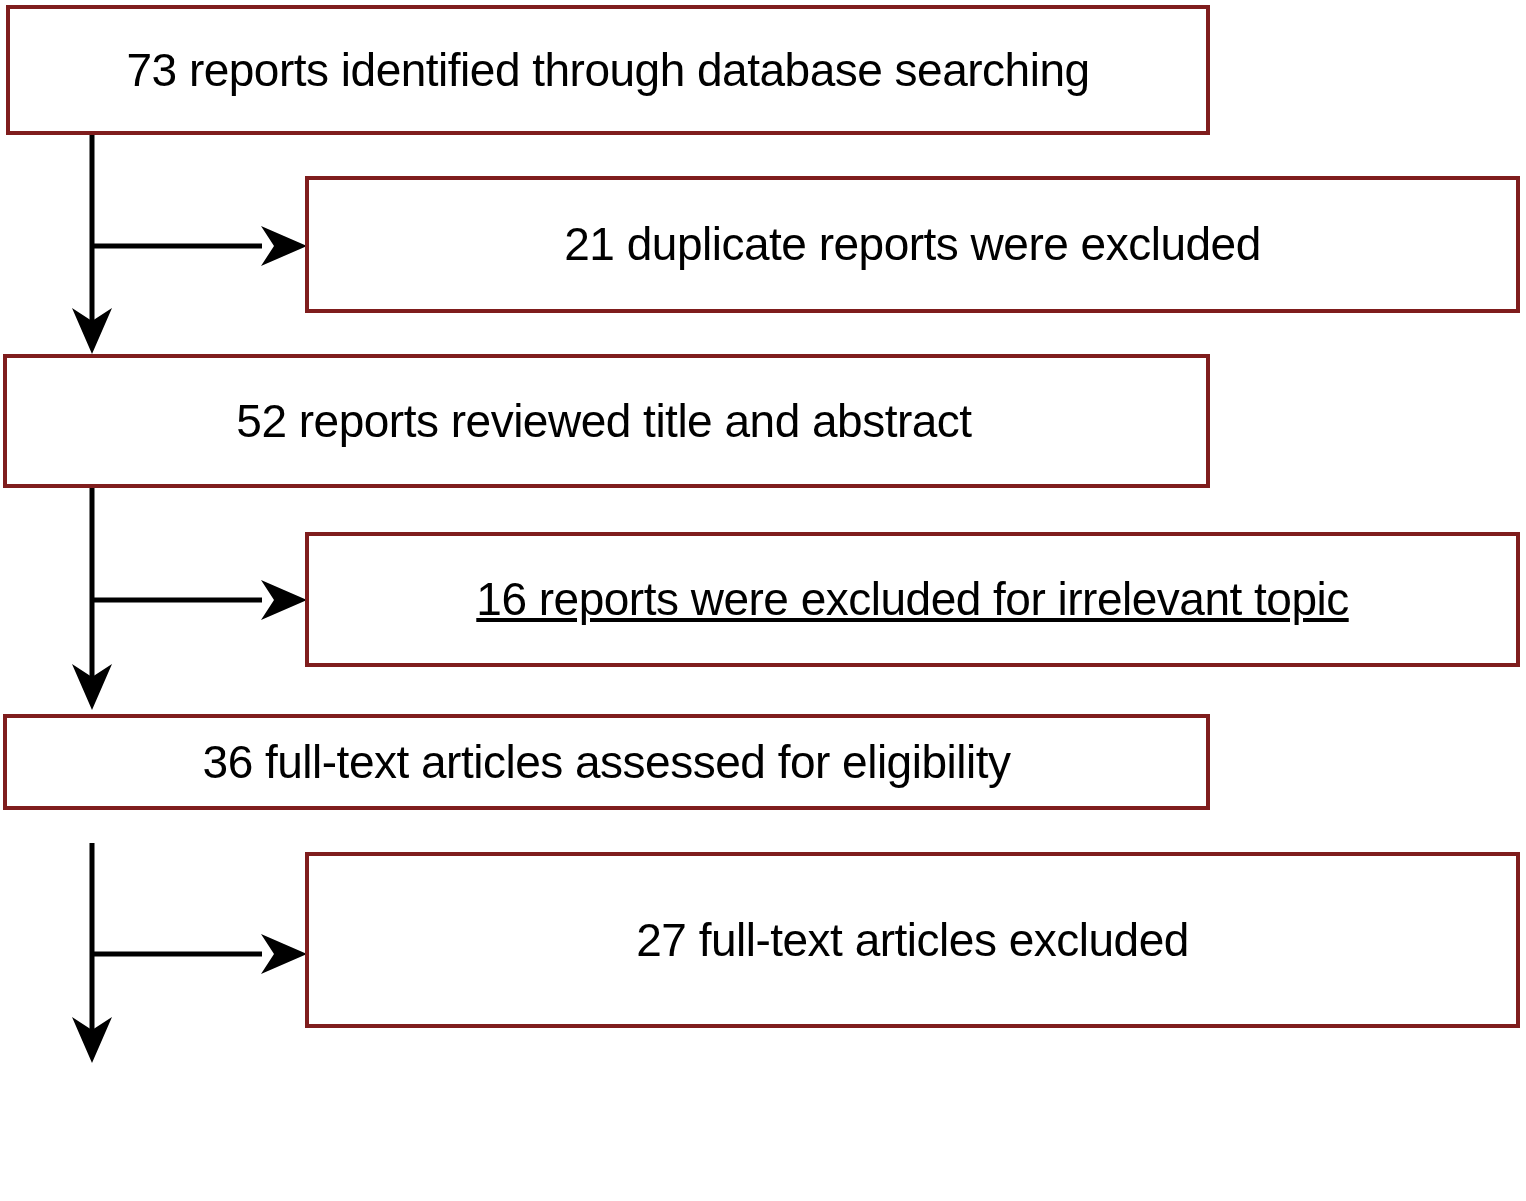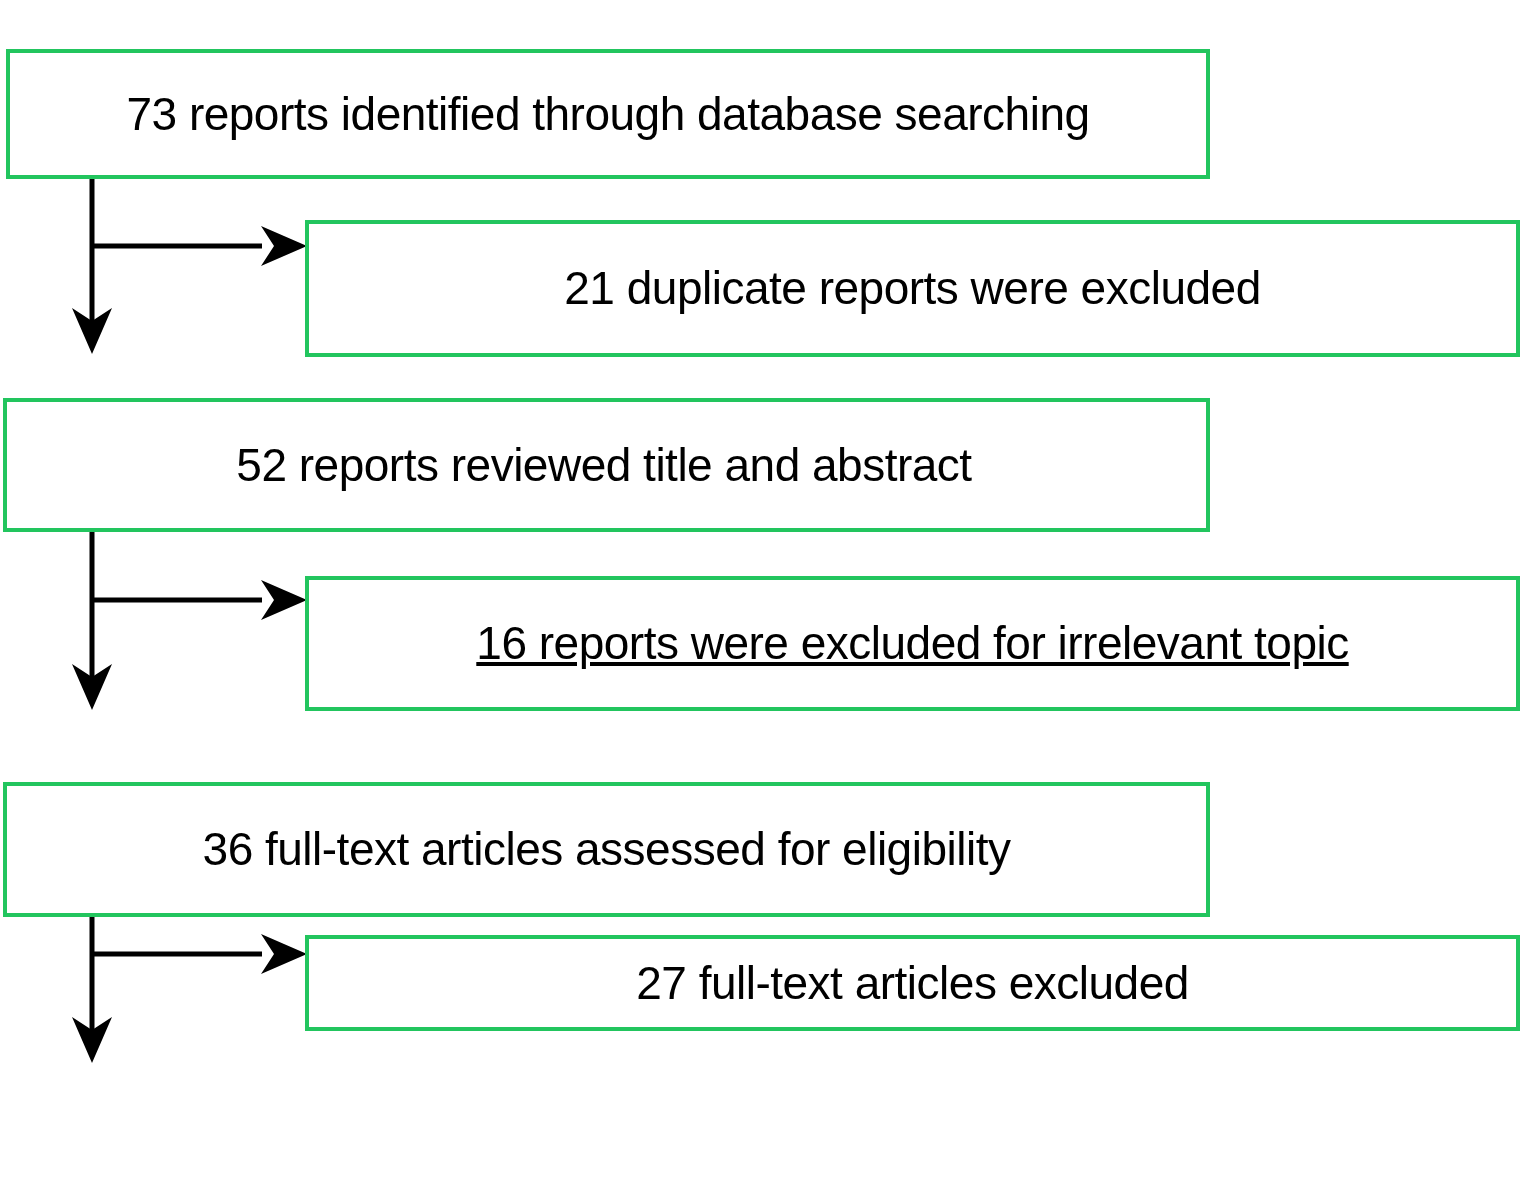--- a/index.html
+++ b/index.html
@@ -28,41 +28,40 @@
     stroke: #000000;
     stroke-width: 5;
   }
   .arrows polygon {
     fill: #000000;
     stroke: none;
   }
   .box {
     position: absolute;
     box-sizing: border-box;
-    border: 4px solid #22c55e;
+    border: 4px solid #7f1d1d;
     background: #ffffff;
     display: flex;
     align-items: center;
     justify-content: center;
     text-align: center;
     font-size: 46px;
     letter-spacing: -0.5px;
     line-height: 1.15;
     padding: 0 20px;
-    margin-top: 44px;
   }
   
   .b-identified { left: 6px;   top: 5px;    width: 1204px; height: 130px; }
   .b-reviewed   { left: 3px;   top: 354px;  width: 1207px; height: 134px; padding-left: 15px; }
-  .b-assessed   { left: 3px;   top: 738px;  width: 1207px; height: 135px; }
+  .b-assessed   { left: 3px;   top: 714px;  width: 1207px; height: 96px; }
   .b-included   { left: 3px;   top: 1063px; width: 1205px; height: 134px; }
   
   .b-duplicates { left: 305px; top: 176px;  width: 1215px; height: 137px; text-align: right; }
   .b-irrelevant { left: 305px; top: 532px;  width: 1215px; height: 135px; text-decoration: underline; }
-  .b-ftexcluded { left: 305px; top: 891px;  width: 1215px; height: 96px; justify-content: center; }
+  .b-ftexcluded { left: 305px; top: 852px;  width: 1215px; height: 176px; justify-content: center; }
 </style>
 </head>
 <body>
 
 <div class="canvas">
 
   <svg class="arrows" viewBox="0 0 1526 1201" xmlns="http://www.w3.org/2000/svg">
 
     <line x1="92" y1="133" x2="92" y2="324"></line>
     <polygon points="92,354 72,308 92,321 112,308"></polygon>

